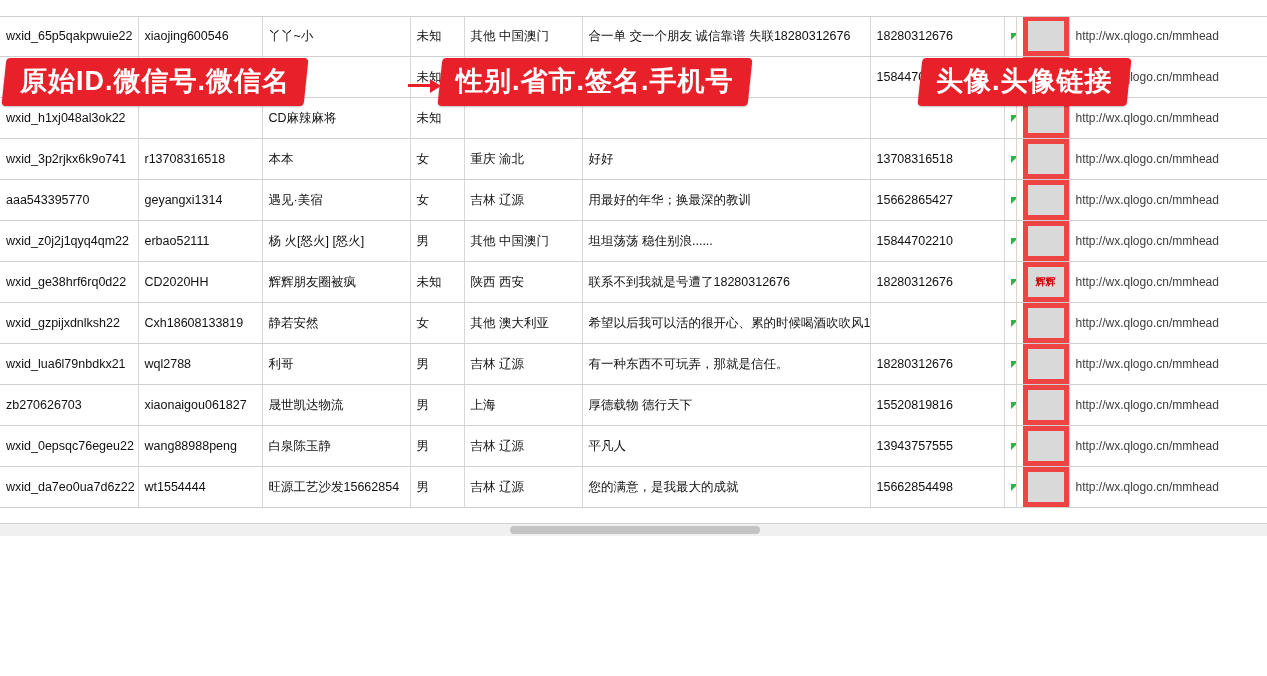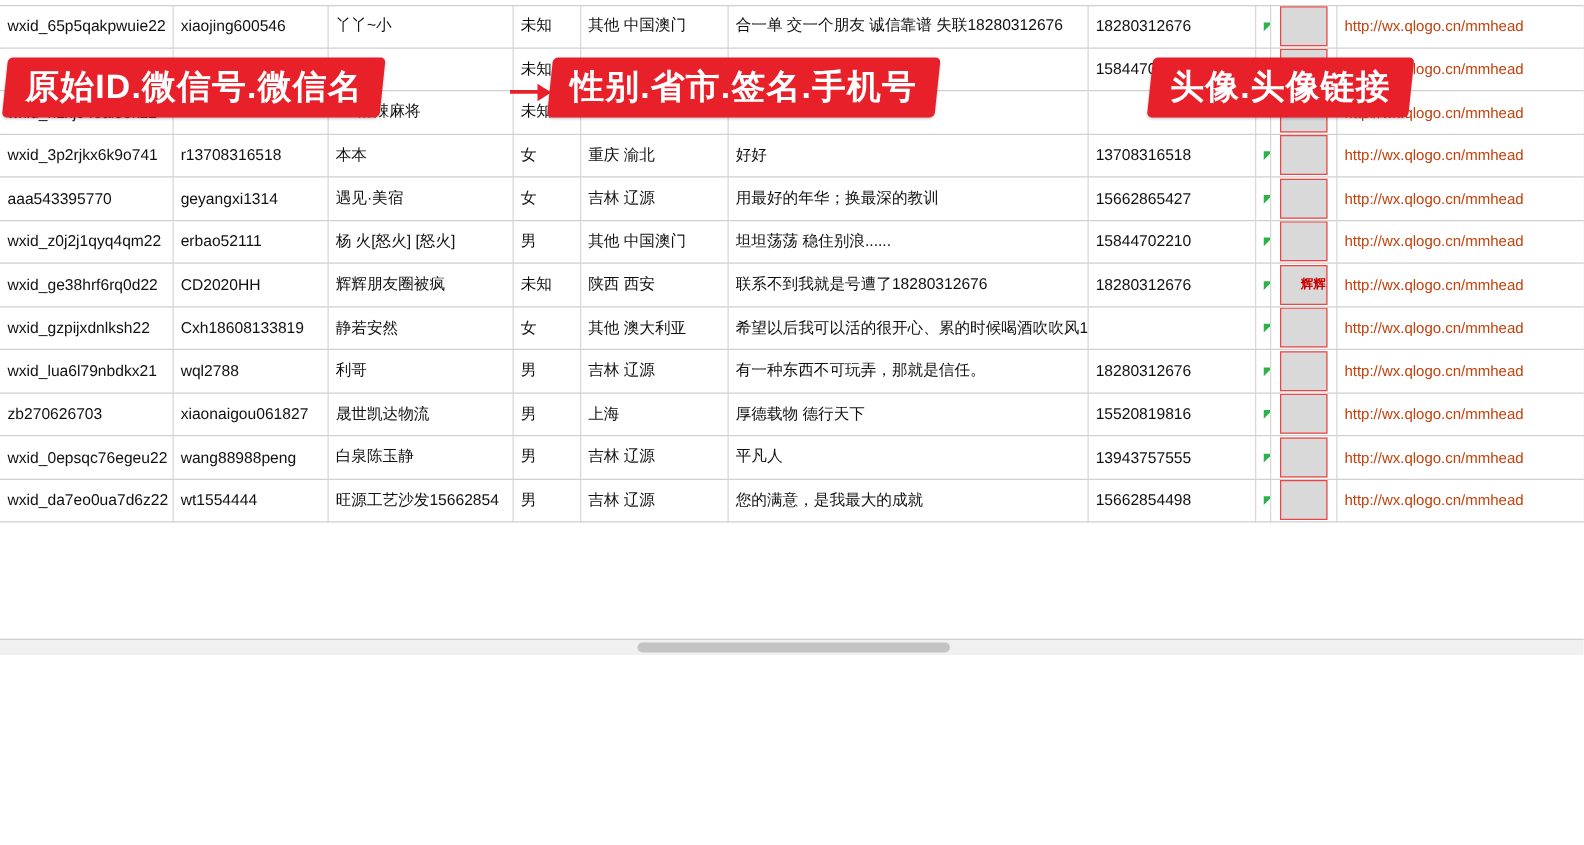--- a/index.html
+++ b/index.html
@@ -9,21 +9,21 @@
   }
   body {
     width: 1267px;
     height: 676px;
     overflow: hidden;
     font-family: "Liberation Sans", sans-serif;
     position: relative;
   }
   .sheet {
     position: absolute;
-    top: 4px; left: 0;
+    top: 16px; left: 0;
     width: 1267px;
     height: 520px;
     overflow: hidden;
   }
   table.grid {
     border-collapse: collapse;
     table-layout: fixed;
     width: 1267px;
     font-size: 12.5px;
     color: #111111;
@@ -57,31 +57,31 @@
     margin-top: 1px;
   }
   .avatar-cell {
     padding: 0;
     text-align: center;
   }
   .avatar {
     width: 36px;
     height: 30px;
     margin: 0 auto;
-    border: 1px solid #ef4444;
+    border: 5px solid #ef4444;
     background: #d9d9d9;
     display: block;
     font-size: 10px;
     line-height: 30px;
     color: #555;
     overflow: hidden;
-    text-align: right;
+    text-align: center;
   }
   .link-cell {
-    color: #c2410c;
+    color: #404040;
     font-size: 12px;
   }
 
   
   .banner {
     position: absolute;
     background: #e8202a;
     color: #ffffff;
     font-weight: bold;
     font-size: 27px;

